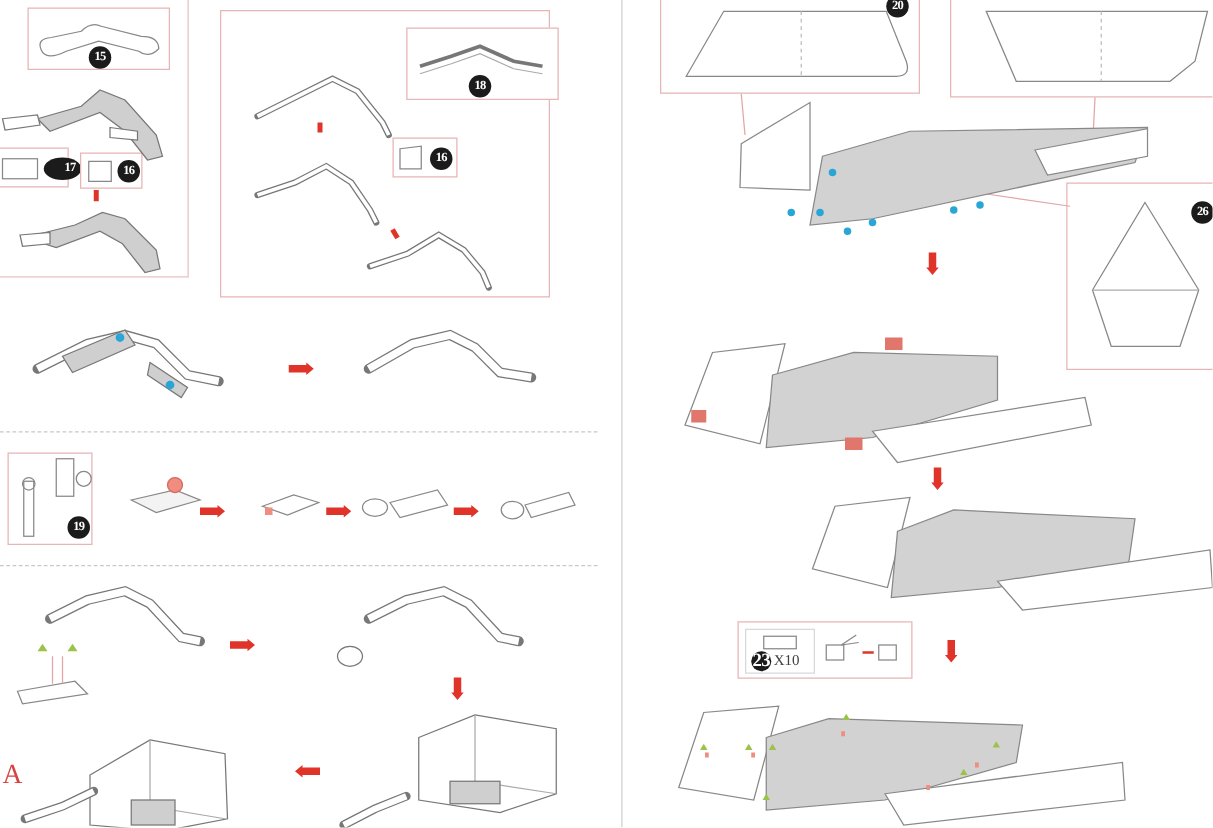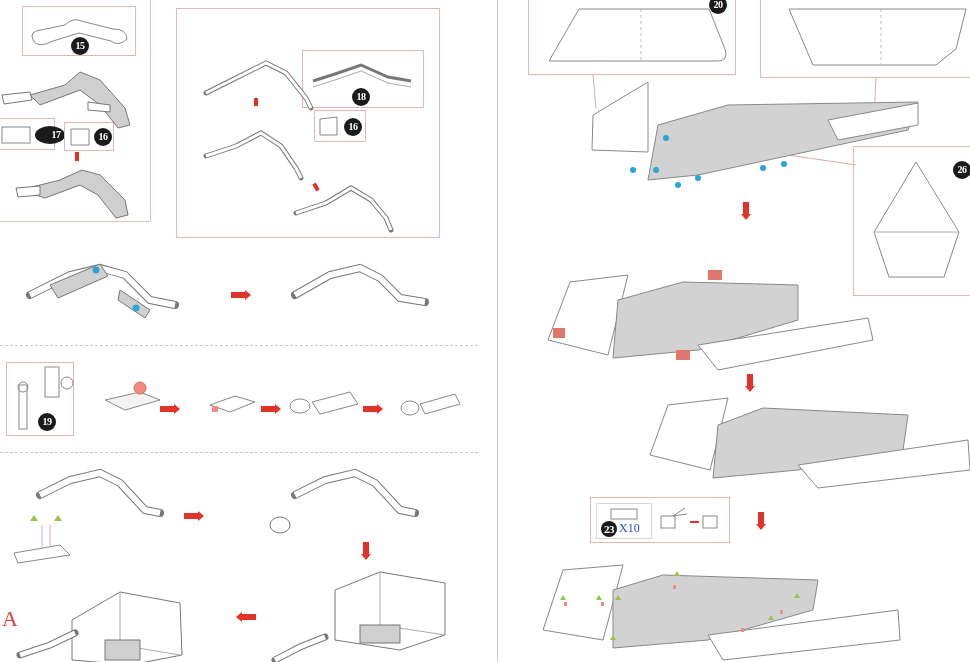--- a/index.html
+++ b/index.html
@@ -44,21 +44,21 @@
   <svg width="150" height="230" style="left:0; top:0;">
     <path d="M30,95 L65,85 L80,72 L100,80 L125,108 L130,125 L118,128 L100,105 L80,90 L40,105 Z" fill="#cfcfcf" stroke="#777"></path>
     <path d="M2,95 L30,92 L32,100 L4,104 Z" fill="#fff" stroke="#777"></path>
     <path d="M88,102 L110,105 L110,112 L88,110 Z" fill="#fff" stroke="#777"></path>
     <rect x="75" y="152" width="4" height="9" fill="#e0342a"></rect>
     <path d="M20,190 L60,180 L82,170 L100,175 L125,200 L128,215 L116,218 L98,195 L80,185 L45,198 Z" fill="#cfcfcf" stroke="#777"></path>
     <path d="M16,188 L40,186 L40,195 L18,197 Z" fill="#fff" stroke="#777"></path>
   </svg>
 
   <div class="callout" style="left:176px; top:8px; width:264px; height:230px;"></div>
-  <div class="callout" style="left:302px; top:22px; width:122px; height:58px;margin-top:28px;">
+  <div class="callout" style="left:325px; top:22px; width:122px; height:58px;">
     <svg width="122" height="58">
       <path d="M10,30 L35,22 L58,14 L85,26 L108,30" fill="none" stroke="#777" stroke-width="3"></path>
       <path d="M10,36 L35,28 L58,20 L85,32 L108,36" fill="none" stroke="#aaa" stroke-width="1"></path>
     </svg>
     <div class="badge" style="left:49px; top:37px;">18</div>
   </div>
   <div class="callout" style="left:314px; top:110px; width:52px; height:32px;">
     <svg width="52" height="32">
         <path d="M5,8 L22,6 L22,24 L5,24 Z" fill="none" stroke="#888"></path>
       </svg>
@@ -91,21 +91,21 @@
 
   <div class="dash" style="top:345px;"></div>
 
   <div class="callout" style="left:6px; top:362px; width:68px; height:74px;">
     <svg width="68" height="74">
       <rect x="38" y="4" width="14" height="30" fill="none" stroke="#888"></rect>
       <circle cx="60" cy="20" r="6" fill="none" stroke="#888"></circle>
       <rect x="12" y="22" width="8" height="44" fill="none" stroke="#888"></rect>
       <circle cx="16" cy="24" r="5" fill="none" stroke="#888"></circle>
     </svg>
-    <div class="badge" style="left:31px; top:50px;">19</div>
+    <div class="badge" style="left:47px; top:50px;">19</div>
   </div>
   <svg width="400" height="70" style="left:80px; top:370px;">
     <path d="M25,30 L60,22 L80,30 L45,40 Z" fill="#f3f3f3" stroke="#888"></path>
     <circle cx="60" cy="18" r="6" fill="#f08c80" stroke="#d46a5e"></circle>
     <path d="M130,35 L155,26 L175,32 L150,42 Z" fill="none" stroke="#888"></path>
     <rect x="132" y="36" width="6" height="6" fill="#f08c80"></rect>
     <ellipse cx="220" cy="36" rx="10" ry="7" fill="none" stroke="#888"></ellipse>
     <path d="M232,32 L270,22 L278,34 L240,44 Z" fill="none" stroke="#888"></path>
     <ellipse cx="330" cy="38" rx="9" ry="7" fill="none" stroke="#888"></ellipse>
     <path d="M340,34 L375,24 L380,34 L345,44 Z" fill="none" stroke="#888"></path>
@@ -241,22 +241,22 @@
     </svg>
   <svg class="arrow-d" width="10" height="20" style="left:258px; top:512px;">
       <path d="M2,0 L8,0 L8,12 L10,12 L5,18 L0,12 L2,12 Z" fill="#e0342a"></path>
     </svg>
 
   <div class="callout" style="left:92px; top:497px; width:140px; height:46px;">
     <div class="callout" style="left:5px; top:5px; width:56px; height:36px; border-color:#d8d8d8;">
       <svg width="56" height="36">
           <rect x="14" y="5" width="26" height="10" fill="none" stroke="#888"></rect>
         </svg>
-      <div class="badge" style="left:4px; top:17px; width:16px; height:16px; line-height:16px; font-size:11px;">23</div>
-      <span class="label-x" style="left:22px; top:17px; color:#1d4ed8; font-weight:normal; font-size:12px;">X10</span>
+      <div class="badge" style="left:4px; top:17px; width:16px; height:16px; line-height:16px; font-size:15px;">23</div>
+      <span class="label-x" style="left:22px; top:17px; color:#404040; font-weight:normal; font-size:12px;">X10</span>
     </div>
     <svg width="80" height="40" style="left:64px; top:4px;">
       <rect x="6" y="14" width="14" height="12" fill="none" stroke="#888"></rect>
       <path d="M18,14 L30,6 M18,14 L32,12" stroke="#888"></path>
       <line x1="35" y1="20" x2="44" y2="20" stroke="#e0342a" stroke-width="2"></line>
       <rect x="48" y="14" width="14" height="12" fill="none" stroke="#888"></rect>
     </svg>
   </div>
 </div>
 

